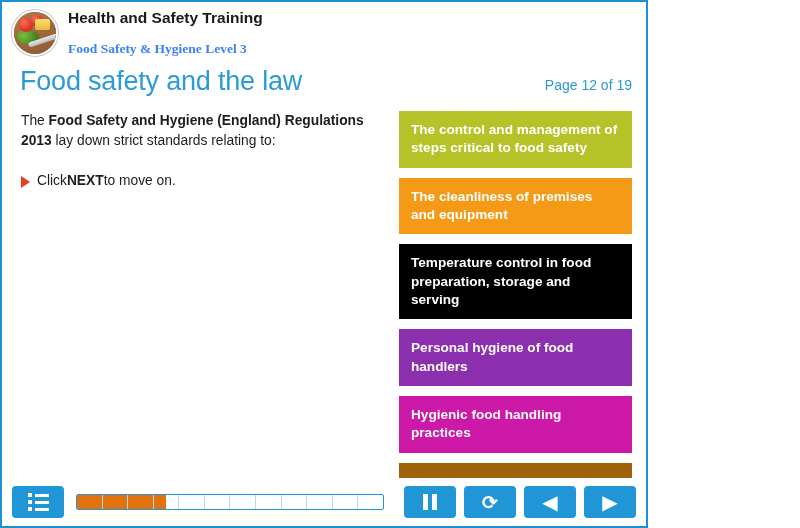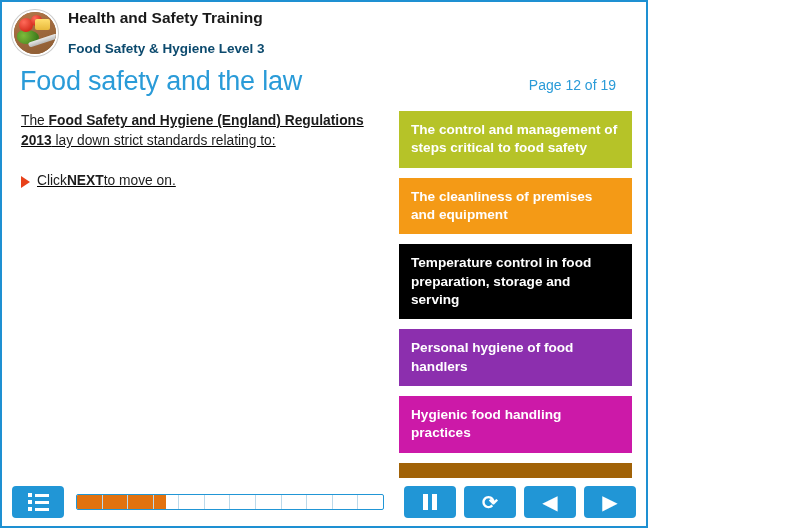--- a/index.html
+++ b/index.html
@@ -58,44 +58,45 @@
   .logo .cheese {
     position: absolute; width: 15px; height: 11px; right: 6px; top: 7px;
     background: linear-gradient(#ffdf6e,#e8b93c);
     border-radius: 2px;
   }
   .header-text { margin-left: 10px; line-height: 1.15; }
   .header-title {
     font-size: 15.5px; font-weight: bold; color: #1a1a1a;
   }
   .header-sub {
-    font-size: 13.5px; font-weight: bold; color: #0c4a6e;
+    font-size: 13.5px; font-weight: bold; color: #3b82f6;
     margin-top: 14px;
+    font-family: Liberation Serif, serif;
   }
 
   
   .title-row {
     display: flex; align-items: baseline; justify-content: space-between;
-    padding: 0 30px 0 18px;
+    padding: 0 14px 0 18px;
     margin-top: 6px;
   }
   .page-title {
     font-size: 27px; color: #2a9bd8; font-weight: normal;
     letter-spacing: -0.2px;
   }
   .page-counter {
     font-size: 14px; color: #2a9bd8;
   }
 
   
   .body {
     display: flex;
     padding: 14px 14px 0 19px;
   }
-  .left-col { width: 378px; flex: 0 0 378px; padding-right: 8px; text-decoration: underline; }
+  .left-col { width: 378px; flex: 0 0 378px; padding-right: 8px; }
   .para {
     font-size: 13.8px; color: #1d1d1d; line-height: 1.45;
   }
   .para b { font-weight: bold; }
   .next-line {
     margin-top: 22px;
     font-size: 13.8px; color: #1d1d1d;
     display: flex; align-items: flex-end;
   }
   .tri {

